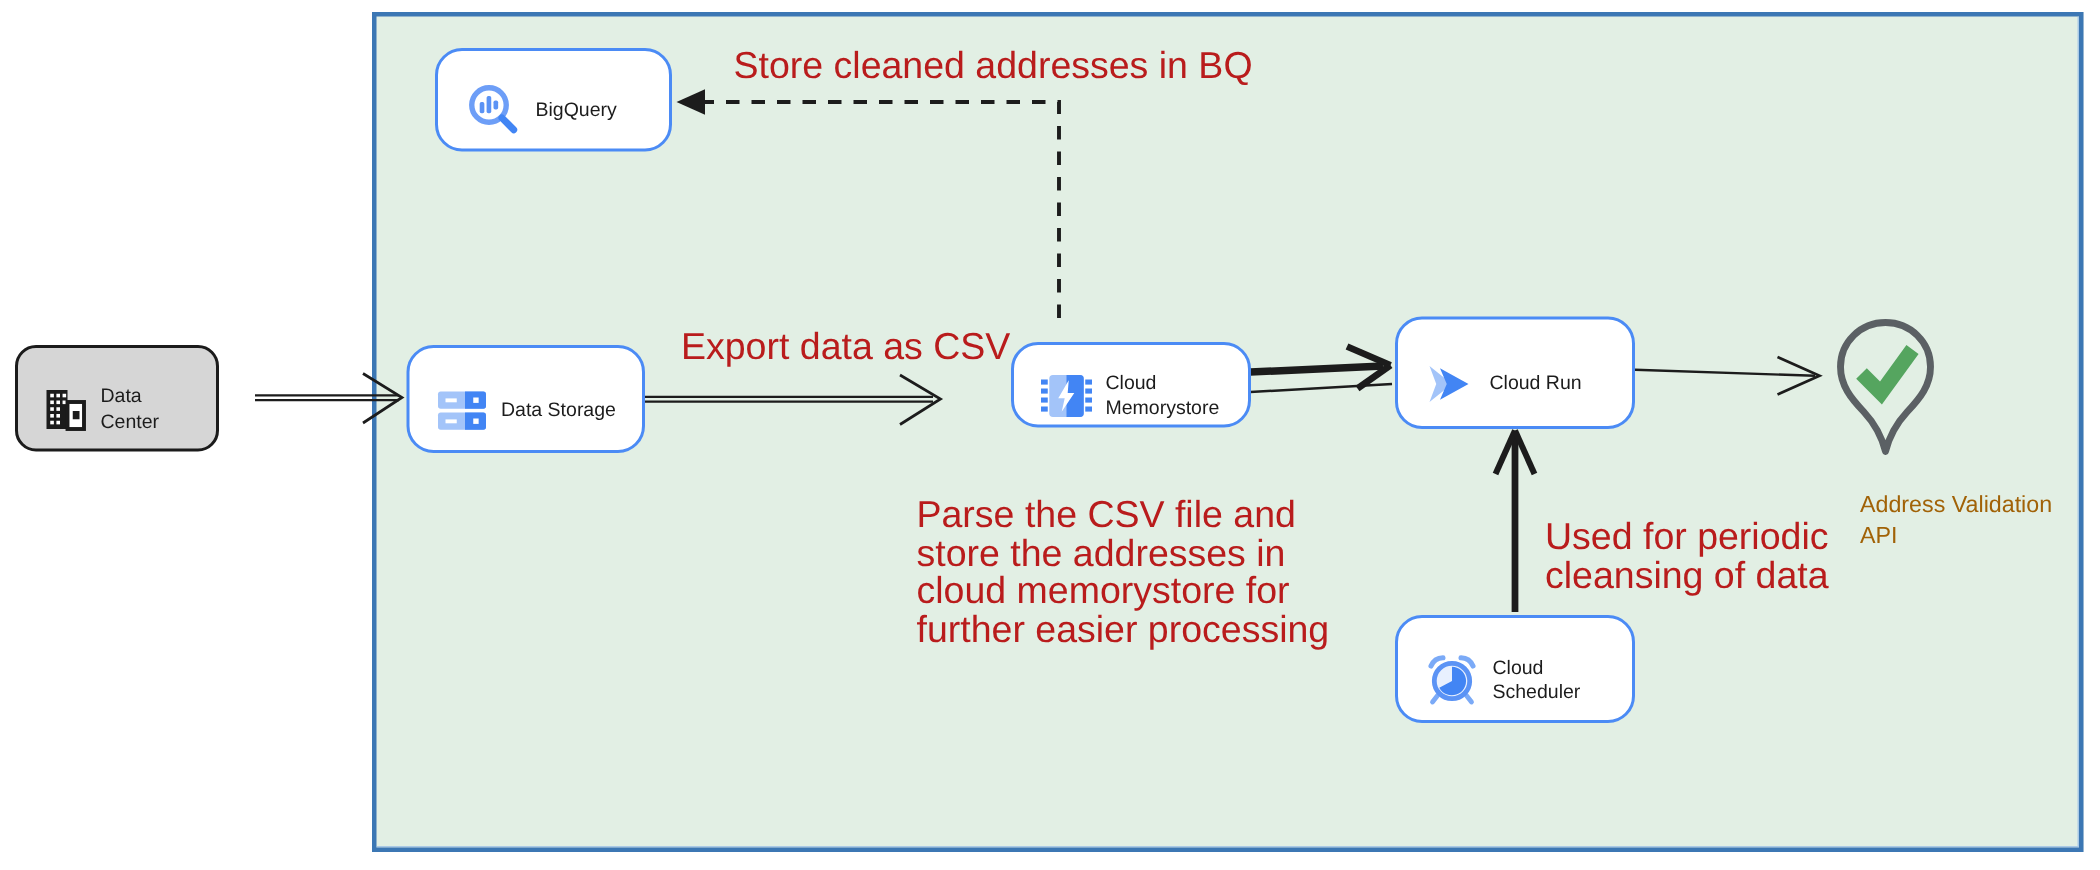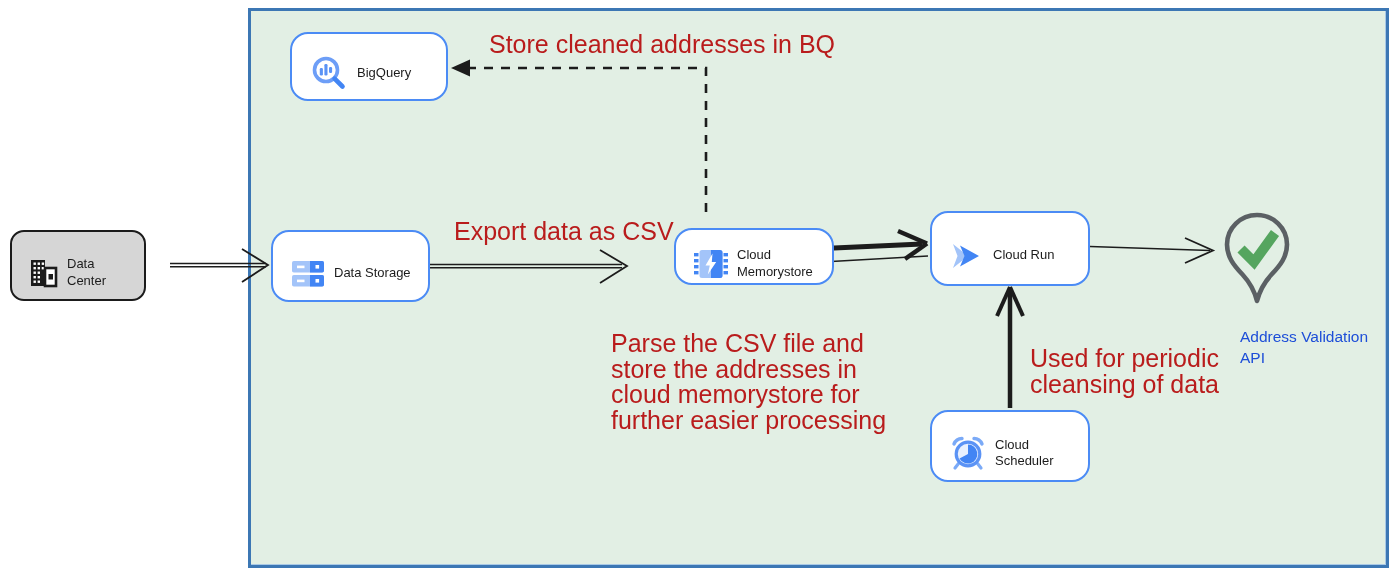--- a/index.html
+++ b/index.html
@@ -19,21 +19,21 @@
   }
   .node .label{font-size:13px;color:#1c1c1c;line-height:1.25;white-space:pre-line;}
   .node-dc{
     border:2.6px solid var(--datacenter_border);background:var(--datacenter_fill);
     border-radius:14px;
   }
   .annotation{
     position:absolute;font-size:25px;line-height:25.5px;color:#b91c1c;
     white-space:pre-line;
   }
-  .pin-caption{position:absolute;font-size:15.5px;line-height:21px;color:#1d4ed8;white-space:pre-line;}
+  .pin-caption{position:absolute;font-size:15.5px;line-height:21px;color:#a16207;white-space:pre-line;}
   svg.overlay{position:absolute;left:0;top:0;pointer-events:none;}
   .icon{flex:0 0 auto;display:block;}
 </style>
 </head>
 <body>
 
 <div class="canvas">
 
   <div class="boundary"></div>
 

